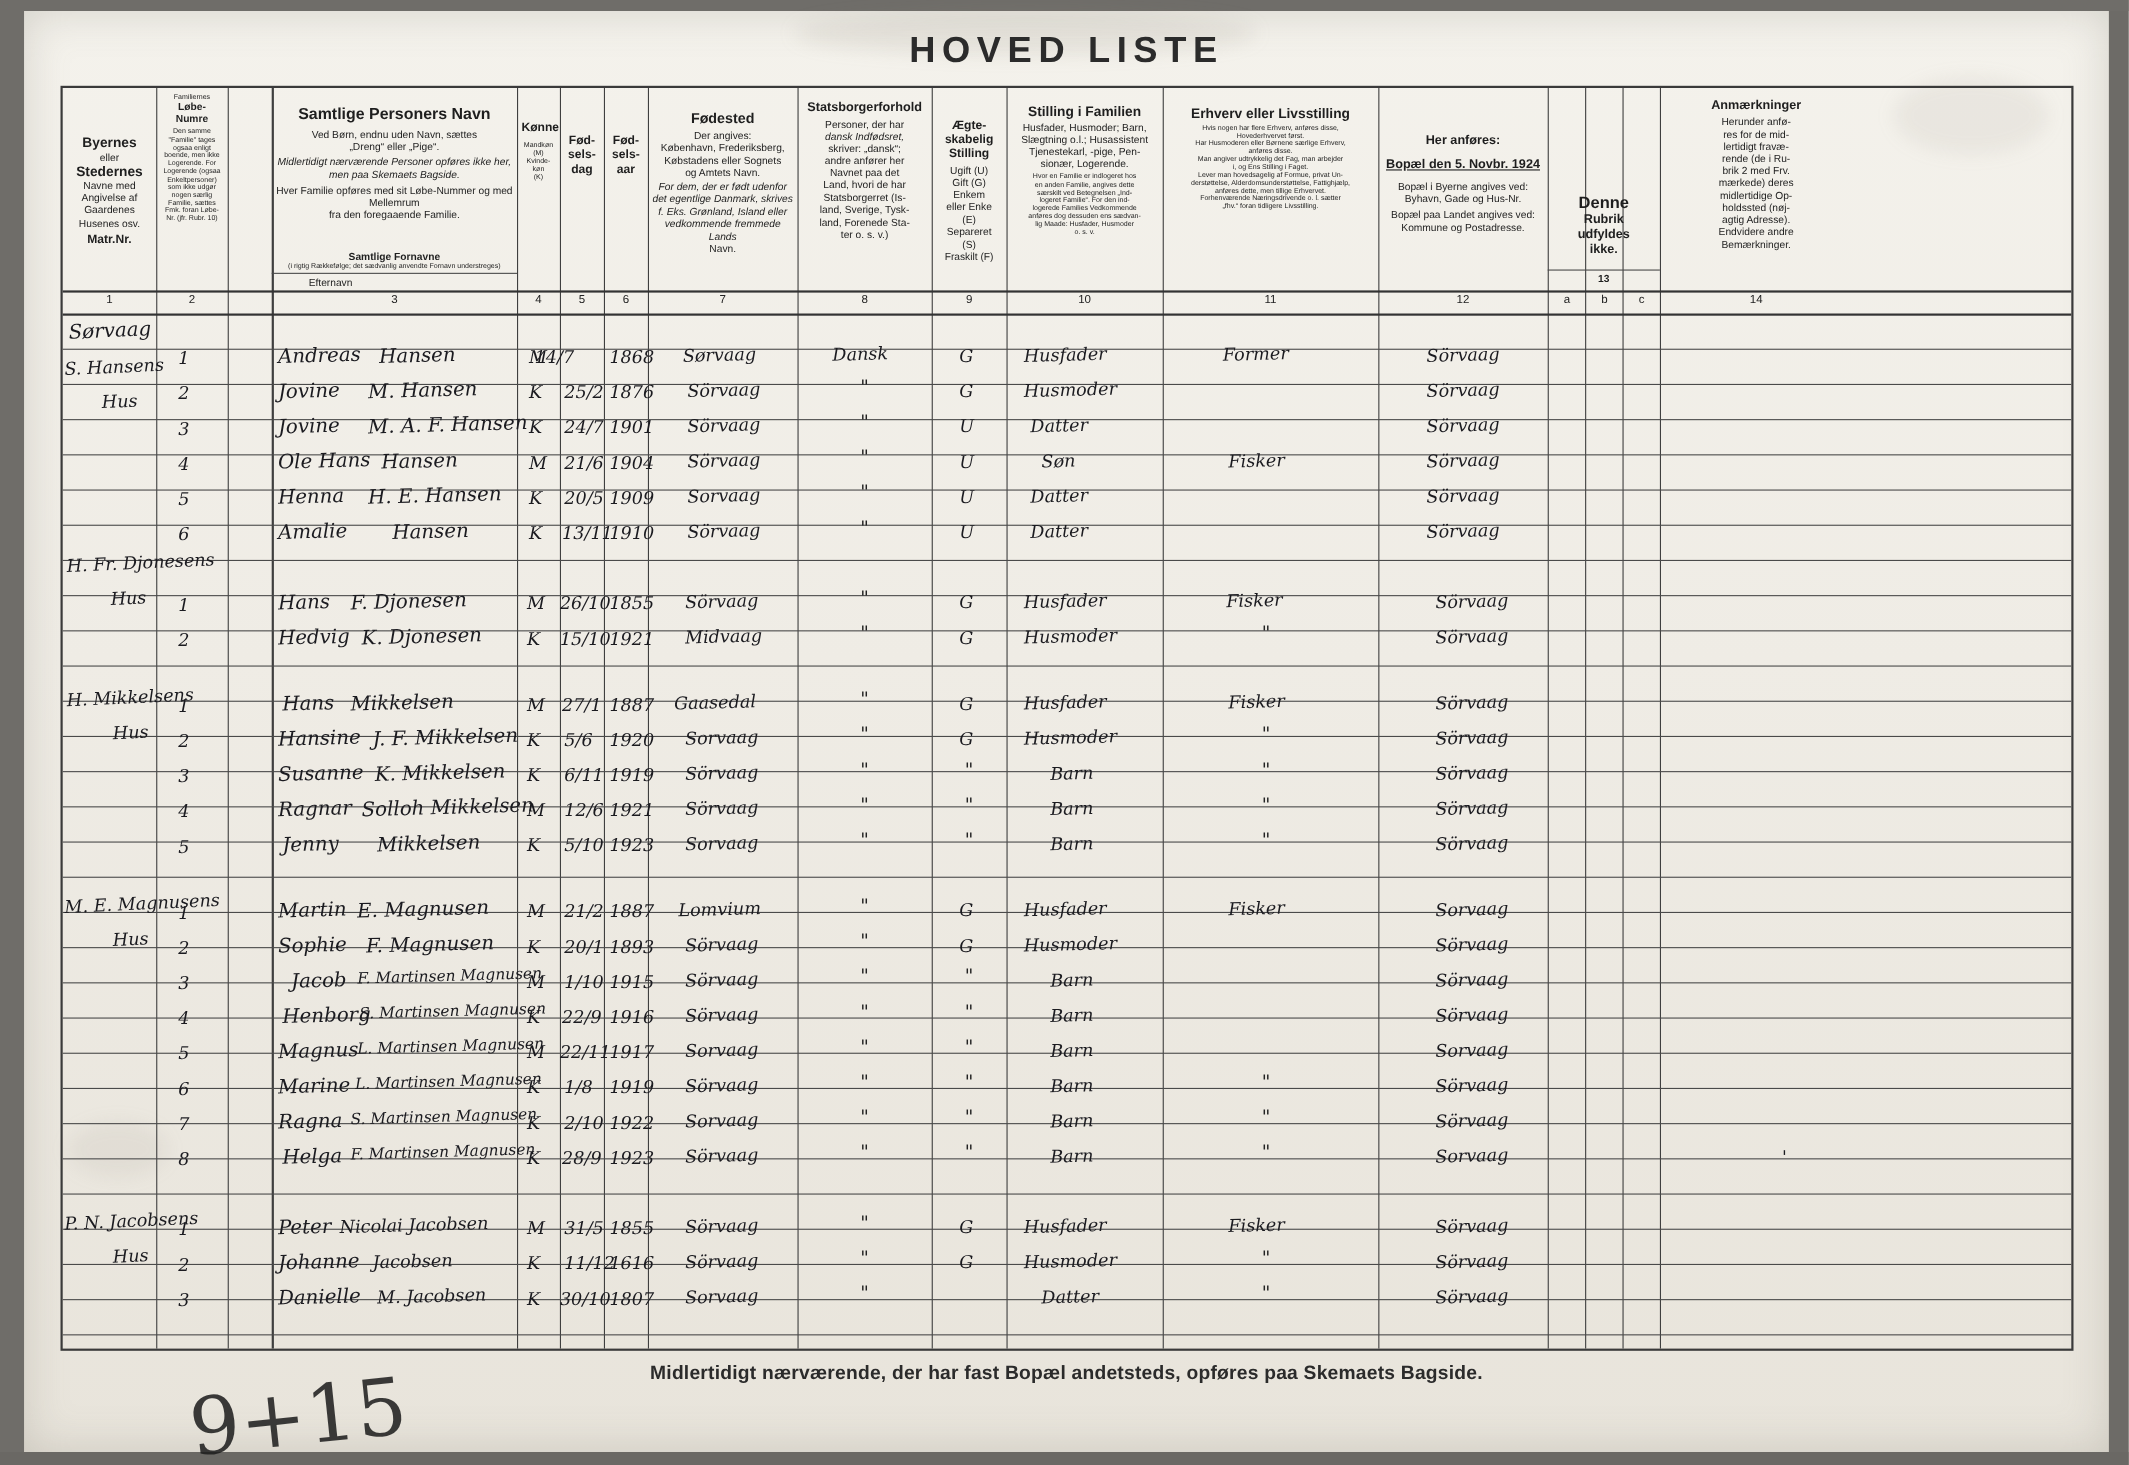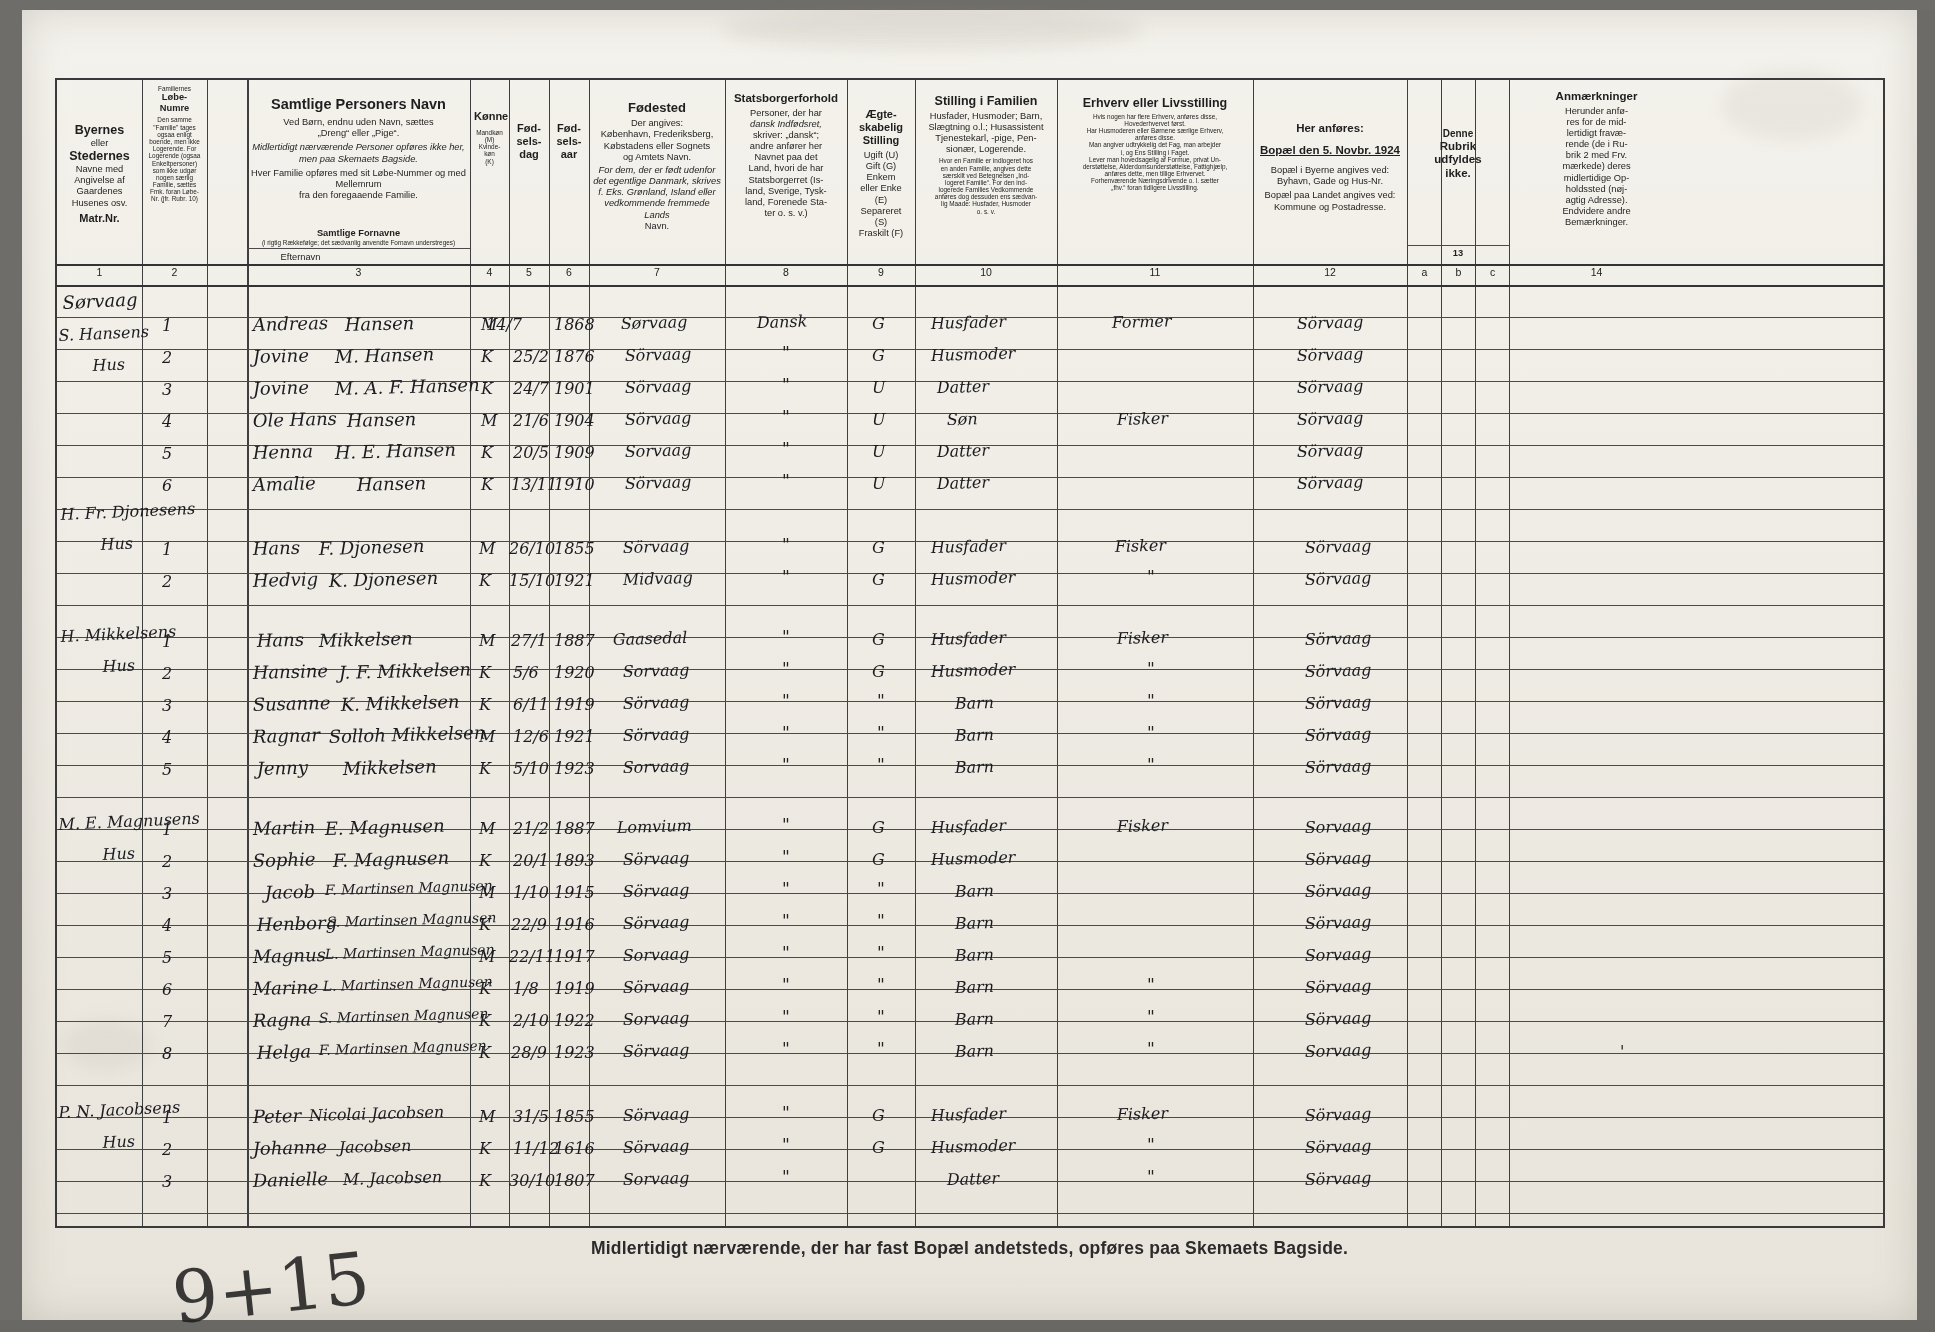--- a/index.html
+++ b/index.html
@@ -93,20 +93,21 @@
   <div class="scan-edge edge-left"></div>
   <div class="scan-edge edge-right"></div>
   <div class="scan-edge edge-top"></div>
   <div class="scan-edge edge-bottom"></div>
 
   <div id="sheet">
     <div class="blotch" style="left:40px;top:1010px;width:90px;height:50px;"></div>
     <div class="blotch" style="left:1700px;top:60px;width:140px;height:70px;"></div>
     <div class="blotch" style="left:700px;top:0px;width:420px;height:40px;background:rgba(150,142,125,.14);"></div>
 
+    <div id="title">HOVED  LISTE</div>
 
     <div id="table">
 
       <div class="vline" style="left:85px;"></div>
       <div class="vline" style="left:150px;"></div>
       <div class="vline thick" style="left:190px;"></div>
       <div class="vline" style="left:413px;"></div>
       <div class="vline" style="left:452px;"></div>
       <div class="vline" style="left:492px;"></div>
       <div class="vline" style="left:532px;"></div>
@@ -256,21 +257,21 @@
       <div class="hcell" style="left:1197px;top:40px;width:152px;height:142px;">
         <span class="ht" style="font-size:11.5px;margin-bottom:8px;">Her anføres:</span>
         <span class="ht" style="font-size:11.5px;margin-bottom:8px;text-decoration:underline;">Bopæl den 5. Novbr. 1924</span>
         <span class="hs">Bopæl i Byerne angives ved:</span>
         <span class="hs">Byhavn, Gade og Hus-Nr.</span>
         <span class="hs" style="margin-top:3px;">Bopæl paa Landet angives ved:</span>
         <span class="hs">Kommune og Postadresse.</span>
       </div>
 
       <div class="hcell" style="left:1351px;top:46px;width:100px;height:118px;">
-        <span class="ht" style="font-size:10px;">Denne</span>
+        <span class="ht" style="font-size:15px;margin-top:48px;">Denne</span>
         <span class="ht" style="font-size:11.5px;">Rubrik</span>
         <span class="ht" style="font-size:11.5px;">udfyldes</span>
         <span class="ht" style="font-size:11.5px;">ikke.</span>
       </div>
       <div class="hcell" style="left:1351px;top:166px;width:100px;height:18px;">
         <span class="hs" style="font-weight:bold;">13</span>
       </div>
 
       <div class="hcell" style="left:1453px;top:8px;width:173px;height:174px;">
         <span class="ht" style="font-size:11.5px;margin-bottom:2px;text-align:center;">Anmærkninger</span>

